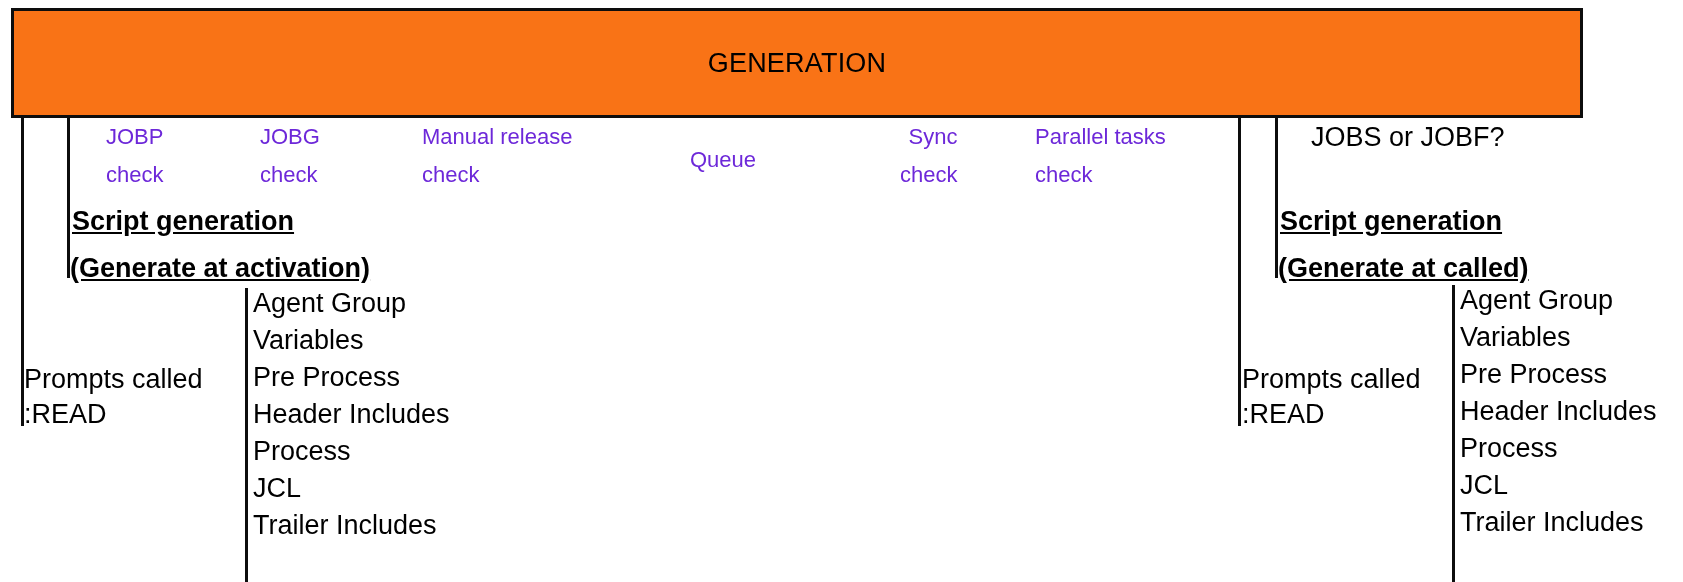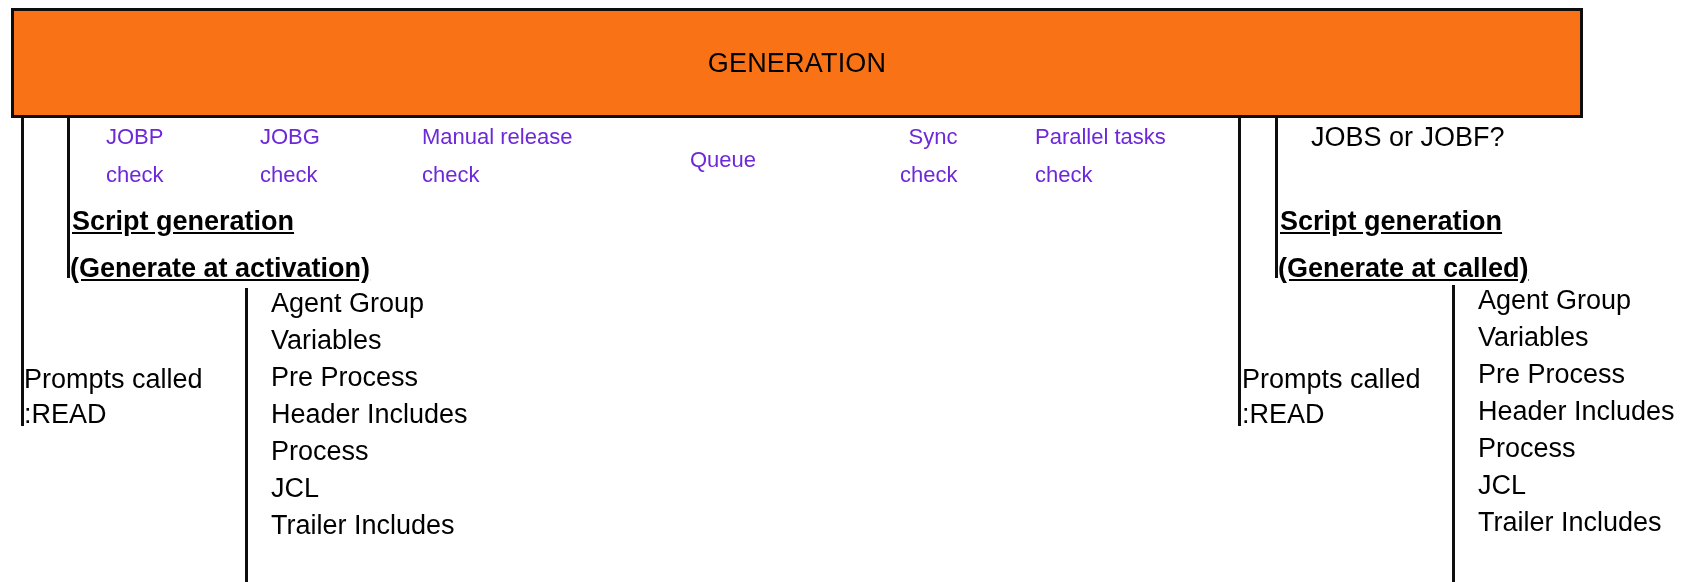--- a/index.html
+++ b/index.html
@@ -63,21 +63,21 @@
     line-height: 38px;
     color: #6d28d9;
   }
   .col-label .l2 { display: block; }
   .list {
     position: absolute;
     font-size: 27px;
     line-height: 37px;
     color: #000000;
   }
-  .list div { white-space: pre; margin-left: 18px; }
+  .list div { white-space: pre; }
 </style>
 </head>
 <body>
 
 <div id="canvas">
 
   <div class="gen-box">
     <div class="gen-title">GENERATION</div>
   </div>
 

